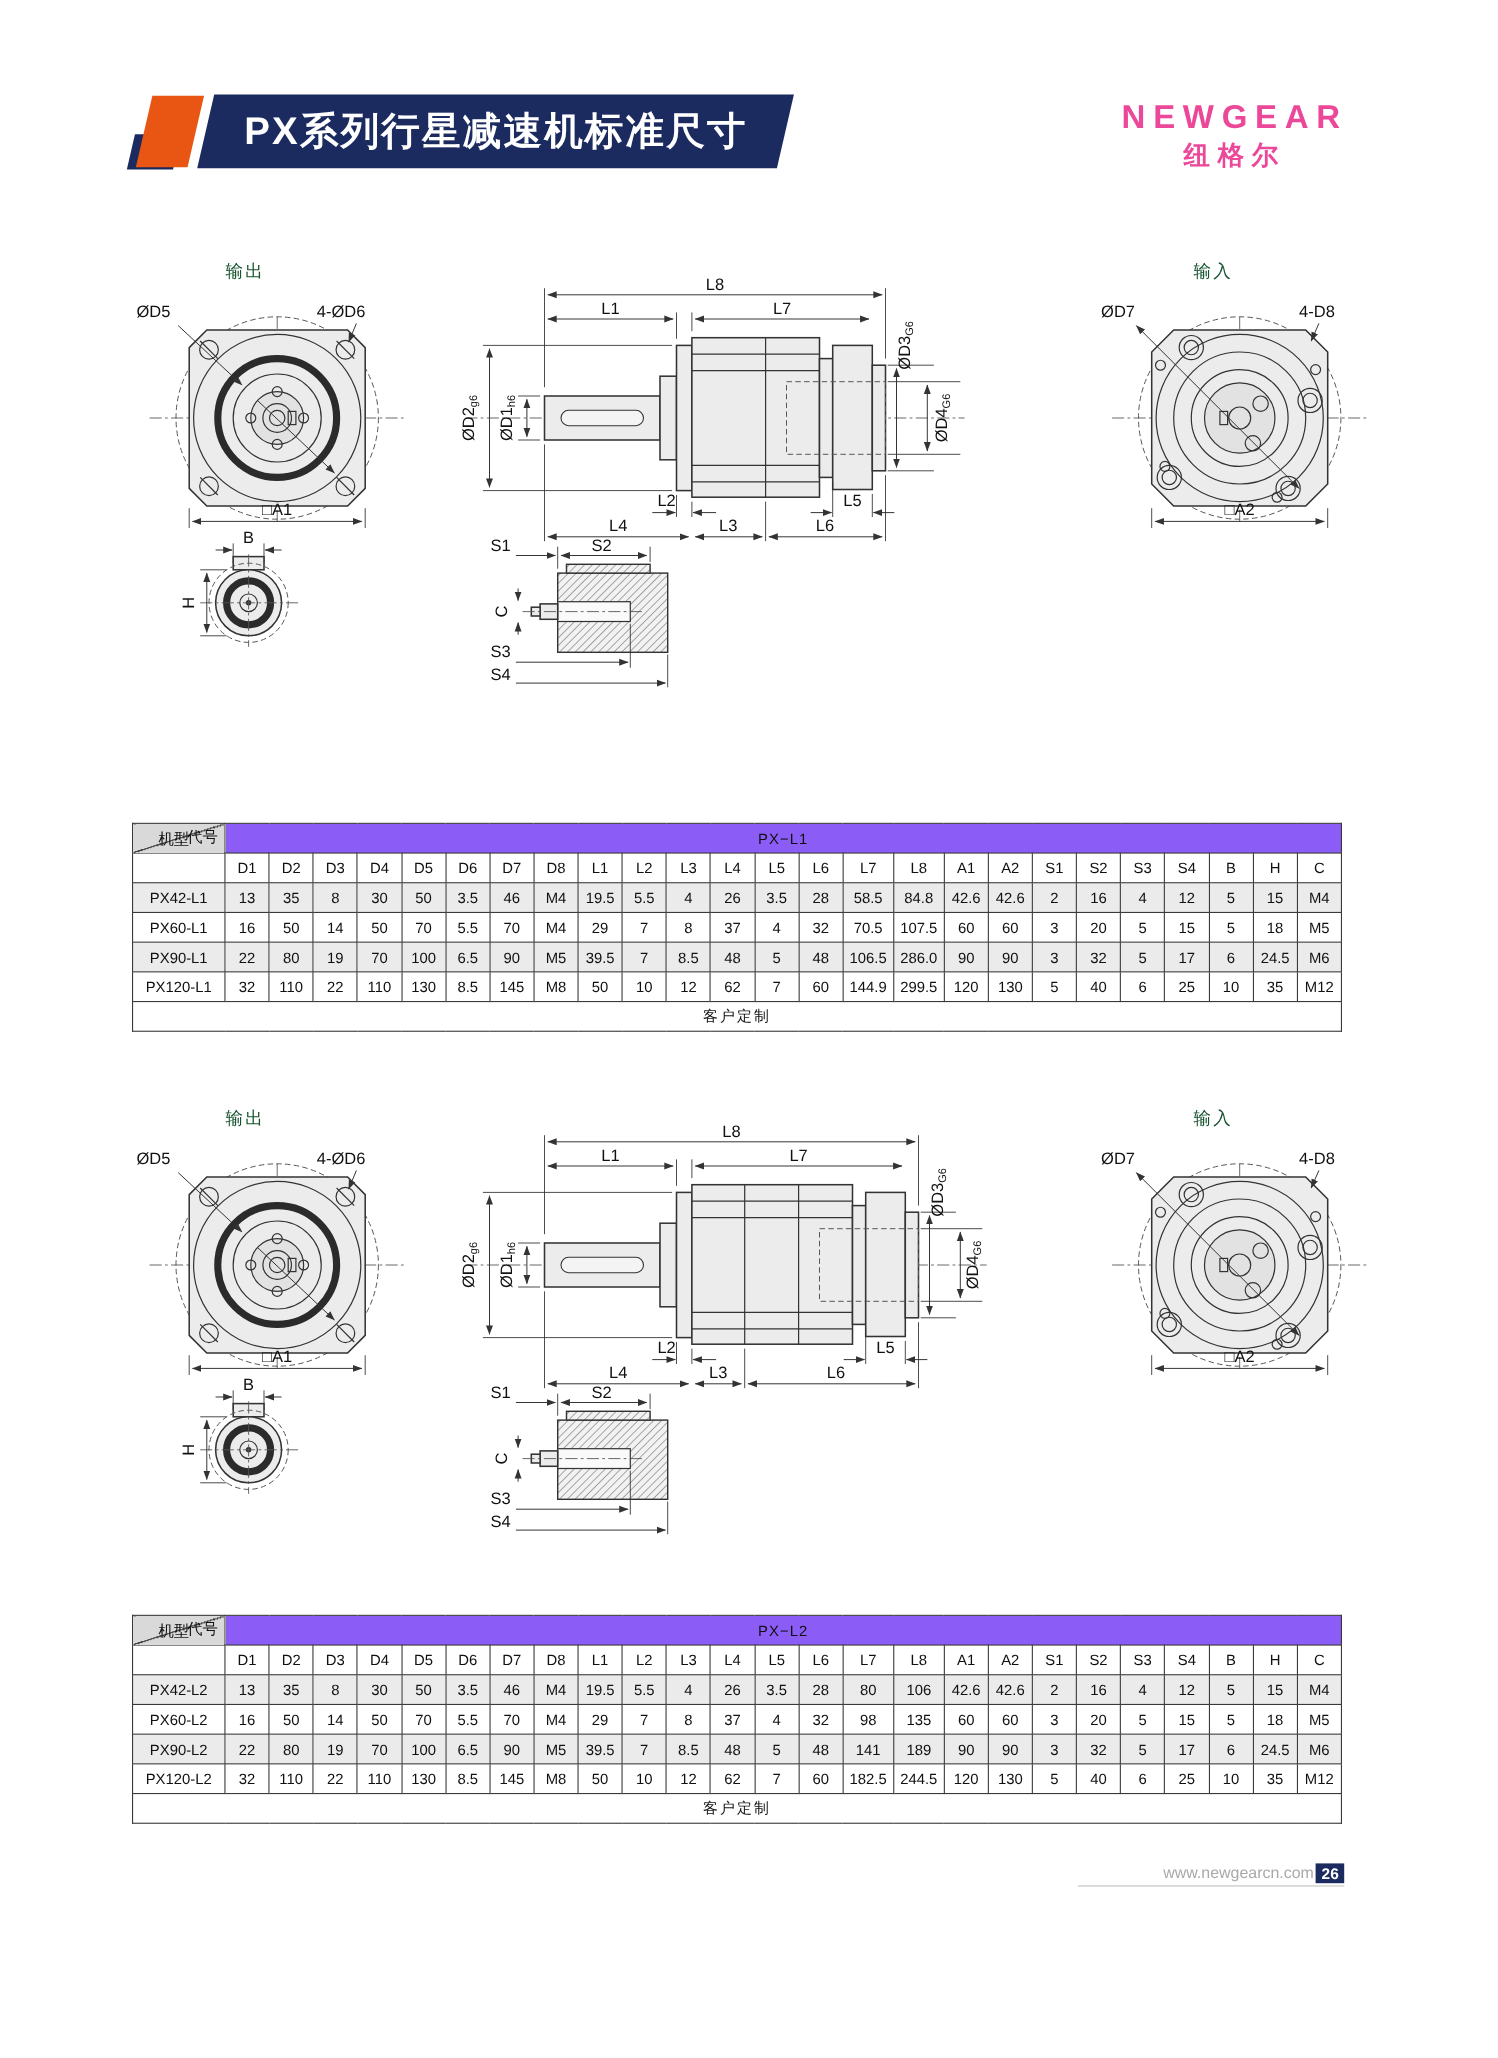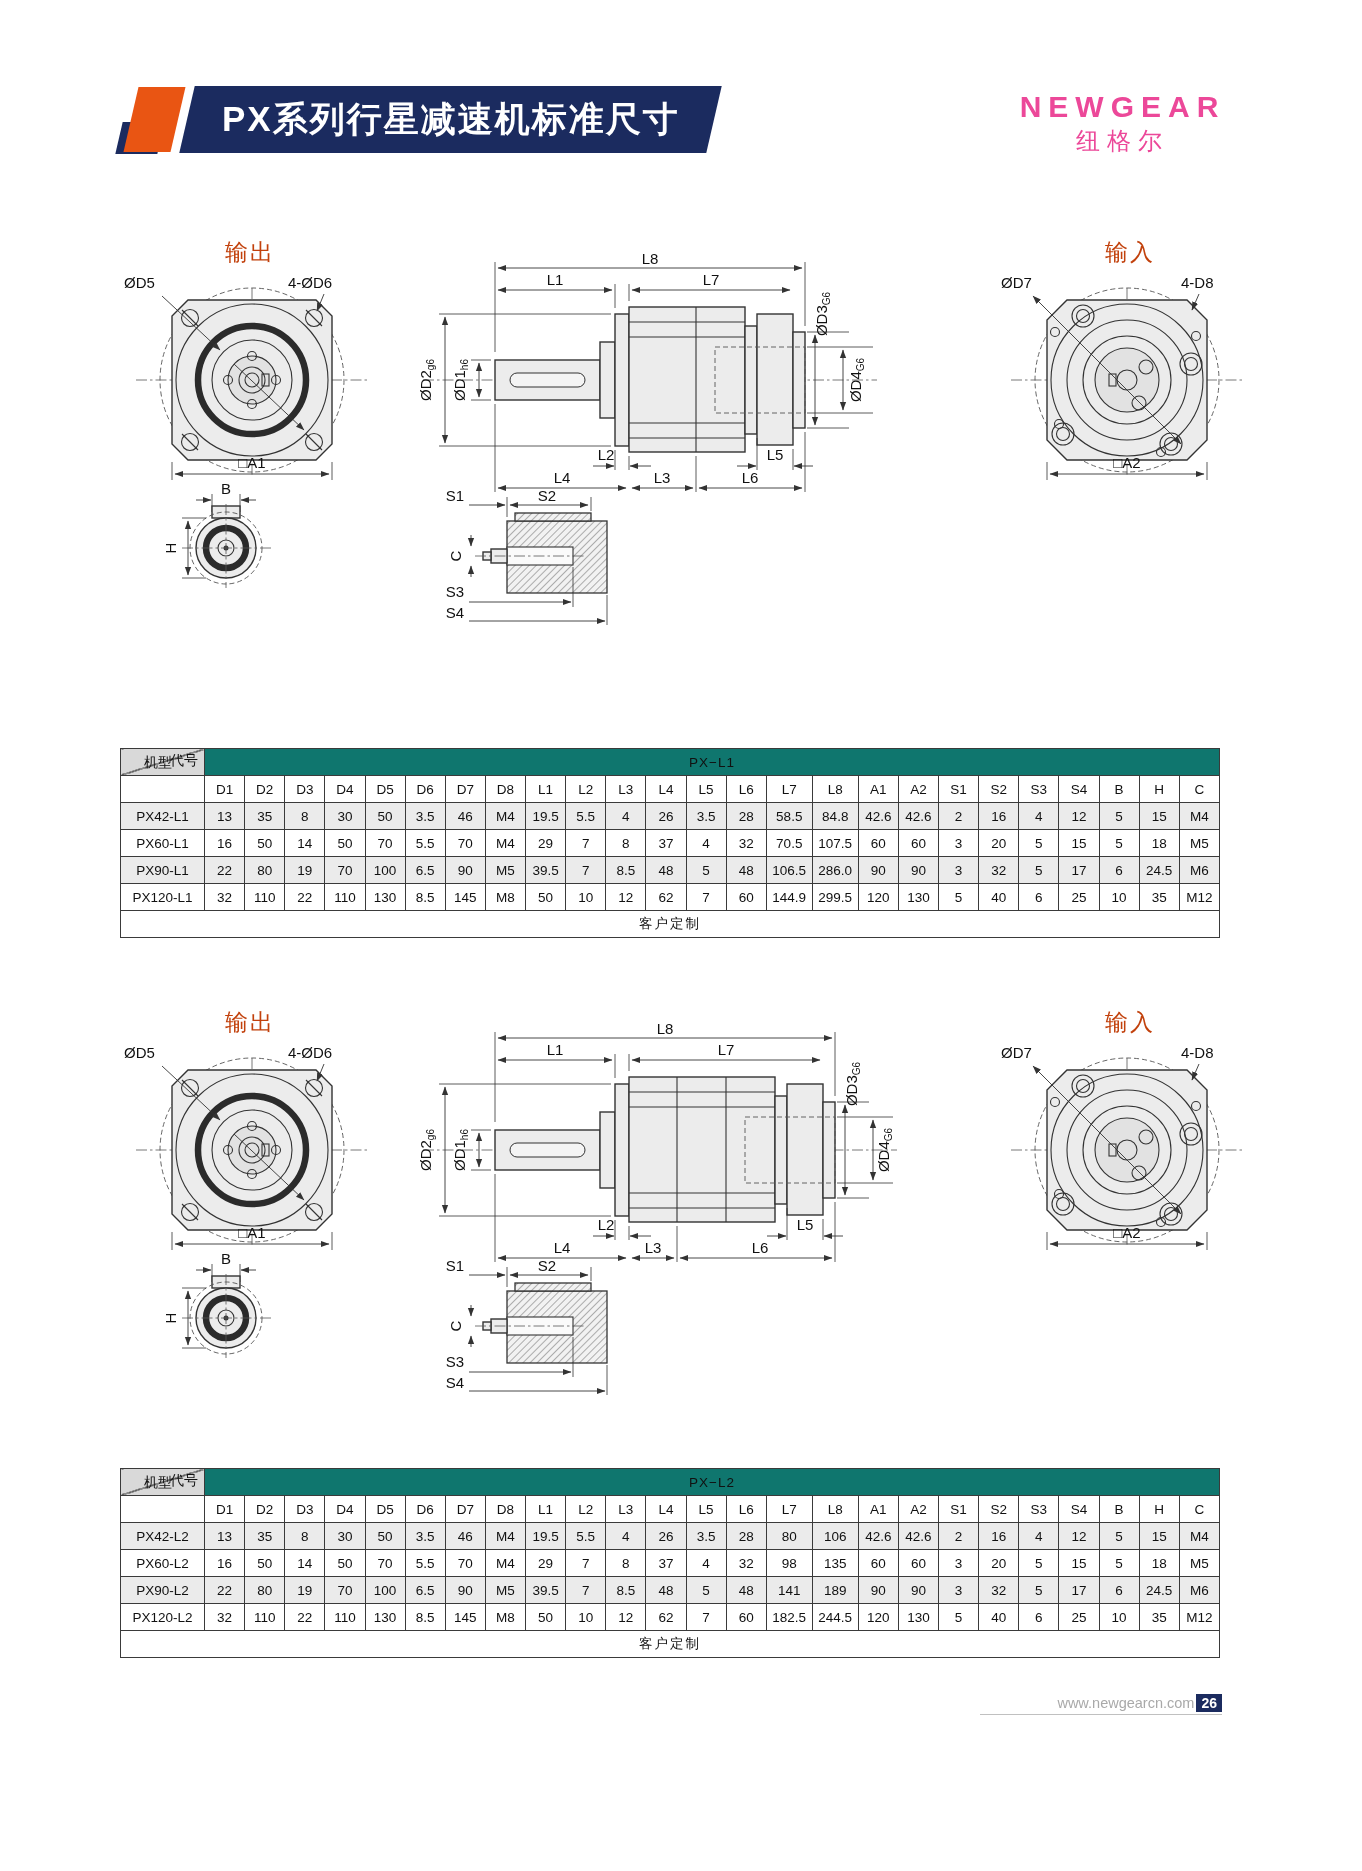--- a/index.html
+++ b/index.html
@@ -8,24 +8,24 @@
 .page{position:absolute;inset:0;background:#fff}
 .abs{position:absolute}
 
 
 .navy-shadow{background:#1b2b5f;transform:skewX(-13deg)}
 .orange-stripe{background:#e95513;transform:skewX(-13deg)}
 .banner{background:#1b2b5f;transform:skewX(-13deg);display:flex;align-items:center;justify-content:center}
 .banner-text{transform:skewX(13deg);color:#fff;font-size:35px;font-weight:bold;letter-spacing:2px;white-space:nowrap}
 .brand{text-align:center;color:#ec4899}
 .brand-en{font-size:30px;font-weight:bold;letter-spacing:7px}
-.brand-cn{font-size:24px;font-weight:normal;letter-spacing:7px;margin-top:1px}
-
-
-.vtitle{font-size:23px;color:#c2410c;text-align:center;letter-spacing:2px}
+.brand-cn{font-size:24px;font-weight:bold;letter-spacing:7px;margin-top:1px}
+
+
+.vtitle{font-size:16px;color:#14532d;letter-spacing:2px}
 
 
 svg text{font-family:"Liberation Sans",sans-serif}
 .lbl{font-size:15px;fill:#111}
 .subs{font-size:10px}
 .out{fill:#ececec;stroke:#333;stroke-width:1.4}
 .out2{fill:#e2e2e2;stroke:#333;stroke-width:1.1}
 .ln{fill:none;stroke:#333;stroke-width:1.1}
 .thk{fill:none;stroke:#2b2b2b;stroke-width:6.5}
 .ctr{fill:none;stroke:#555;stroke-width:.8;stroke-dasharray:11 3 2.5 3}
@@ -34,21 +34,21 @@
 .dim{fill:none;stroke:#333;stroke-width:.9;marker-start:url(#arr);marker-end:url(#arr)}
 .dimE{fill:none;stroke:#333;stroke-width:.9;marker-end:url(#arr)}
 .hat{fill:url(#hatch);stroke:#333;stroke-width:1.3}
 
 
 table.dim{border-collapse:collapse;table-layout:fixed;width:1100px;background:#fff;color:#111}
 table.dim td{border:1.2px solid #3a3a3a;text-align:center;font-size:13.5px;height:27px;white-space:nowrap;overflow:hidden;padding:0}
 td.corner{position:relative;background-color:#d9d9d9;background-image:linear-gradient(to bottom right,rgba(0,0,0,0) calc(50% - 1px),#3a3a3a calc(50% - 1px),#3a3a3a calc(50% + .2px),rgba(0,0,0,0) calc(50% + .2px))}
 .ct{position:absolute;top:3px;right:6px;font-size:14px}
 .cb{position:absolute;bottom:3px;left:23px;font-size:14px}
-td.ttl{background:#0f766e;font-size:19px;height:44px;letter-spacing:1px}
+td.ttl{background:#8b5cf6;font-size:19px;height:44px;letter-spacing:1px}
 td.colh{font-size:14px}
 tr.stripe td{background:#ebebeb}
 td.tight{font-size:11px}
 td.tfootc{font-size:14px;letter-spacing:2px}
 
 
 .footer{display:flex;justify-content:flex-end;align-items:center;border-bottom:1px solid #c0c0c0;padding-bottom:2px}
 .site{color:#a9a9a9;font-size:14.5px}
 .pnum{background:#1b2b5f;color:#fff;font-size:14px;font-weight:bold;padding:1px 5px;margin-left:2px}
 </style>

